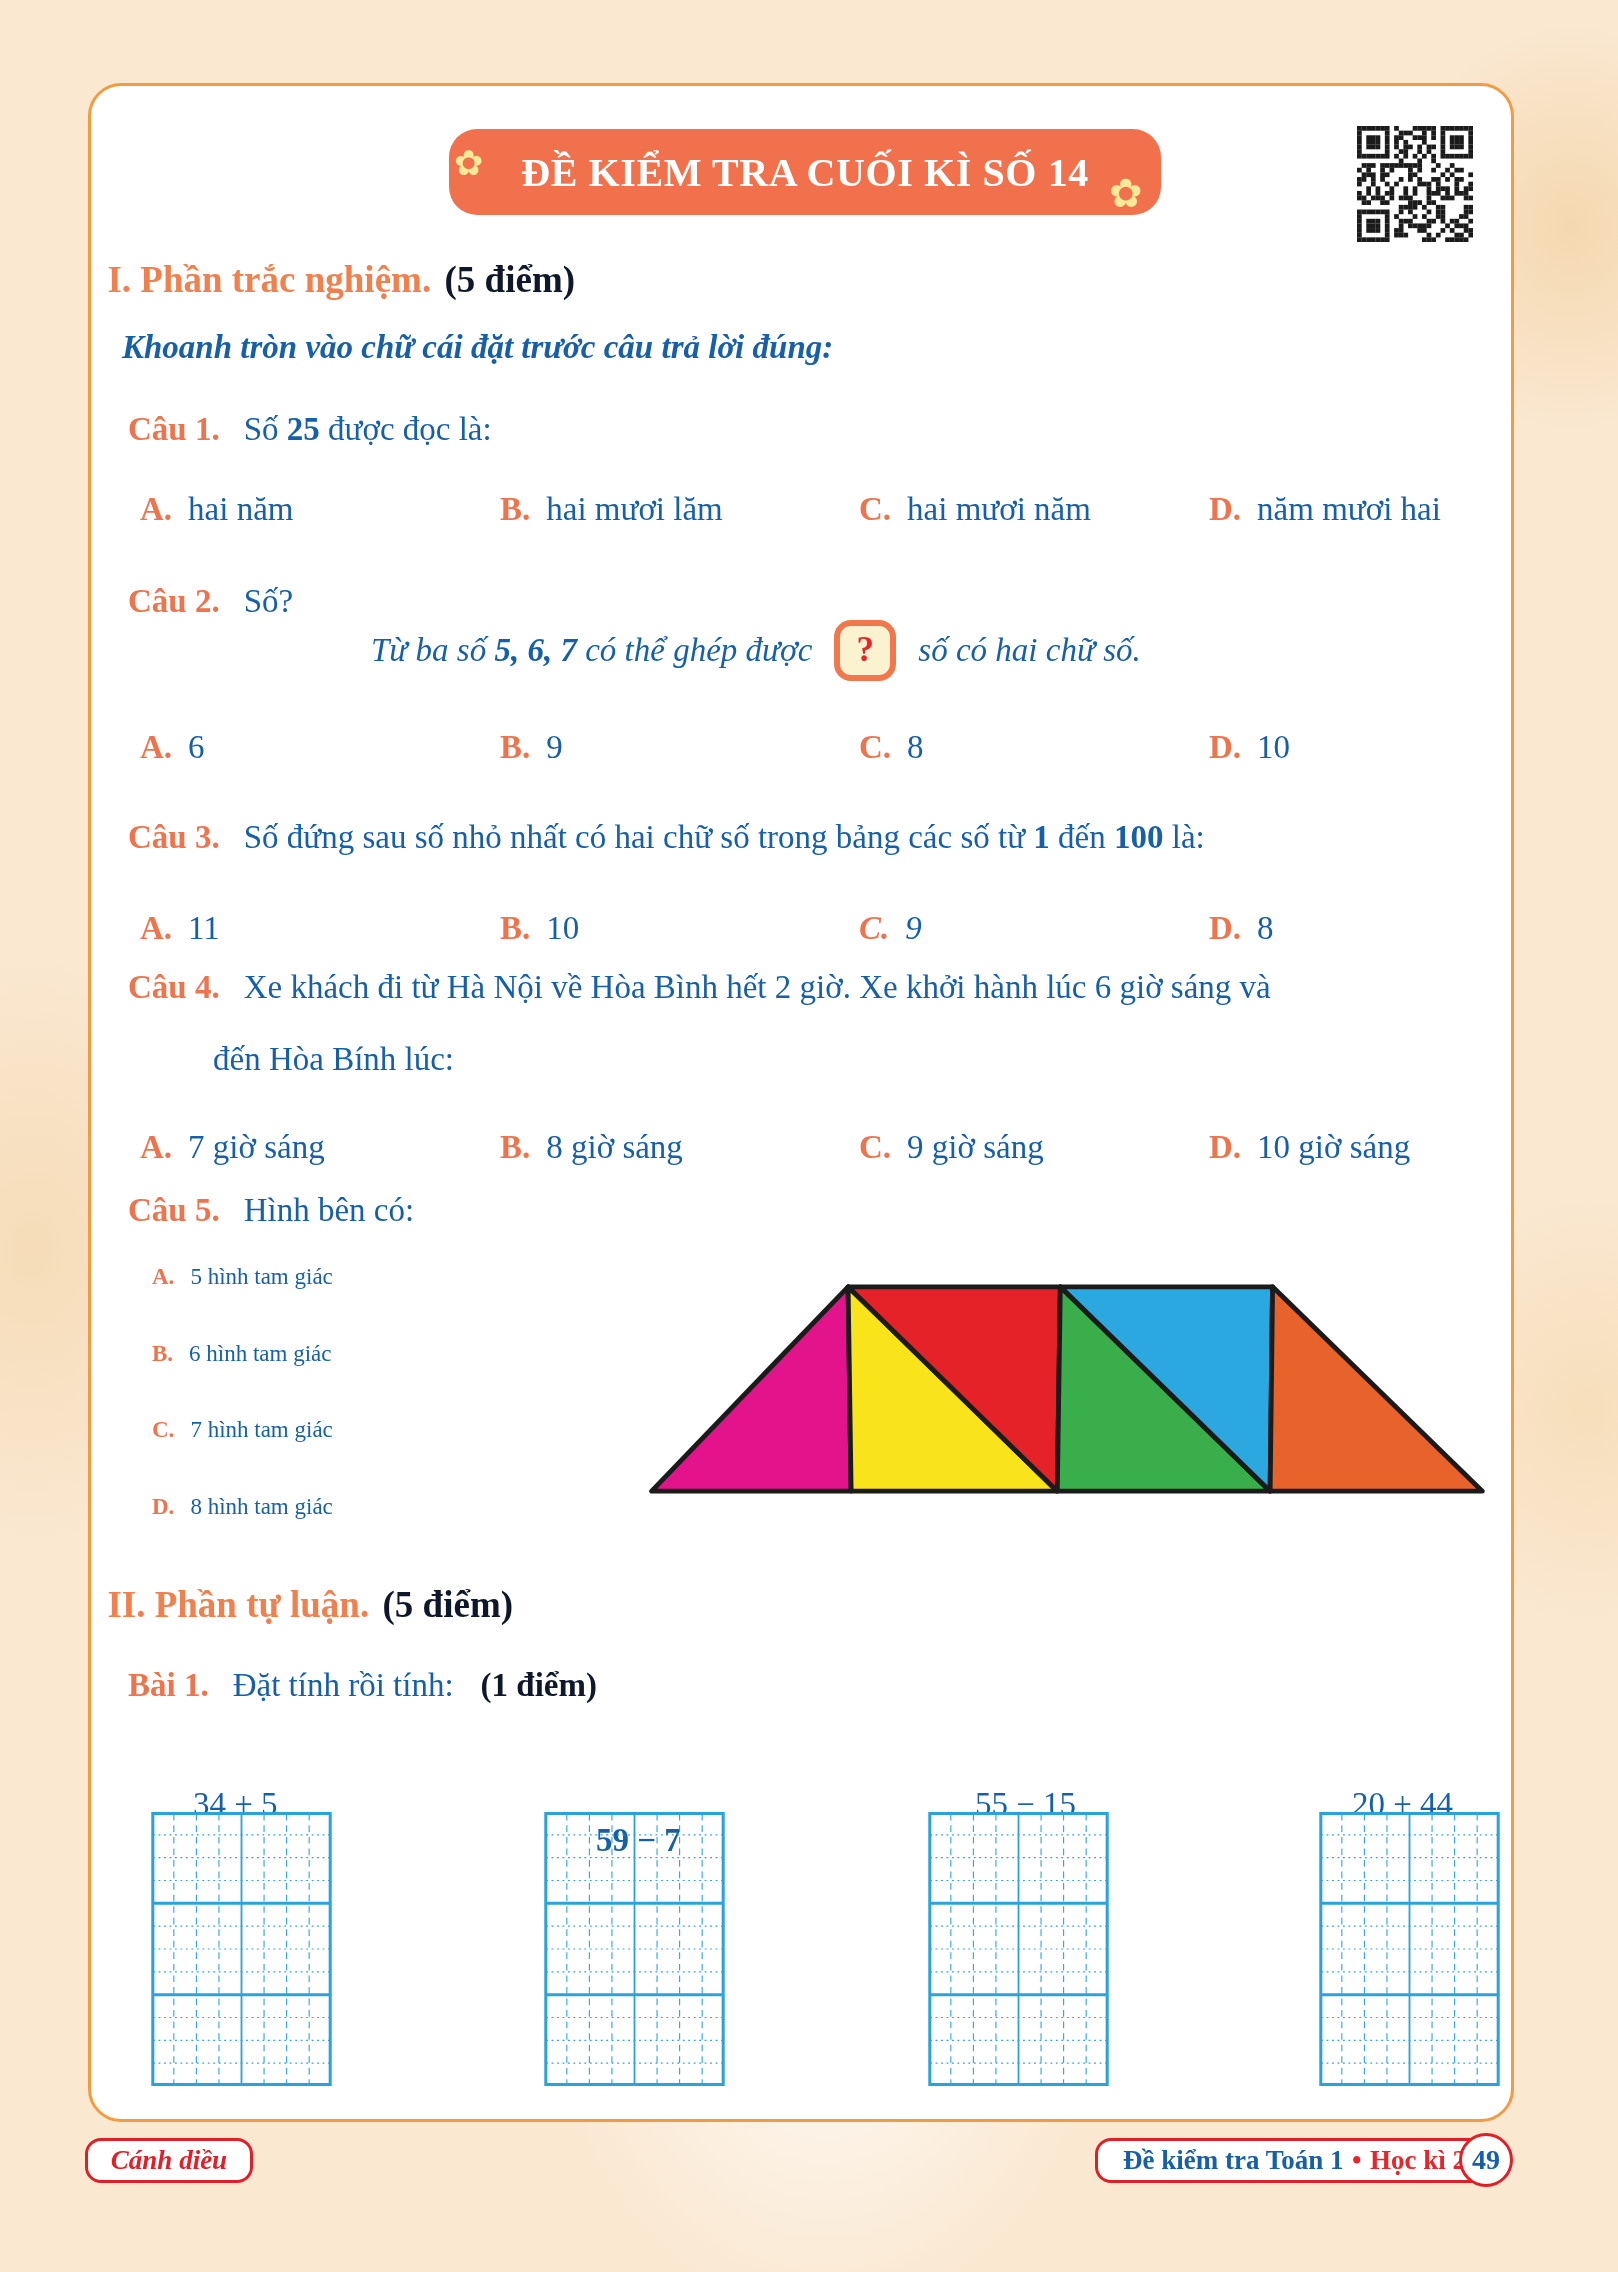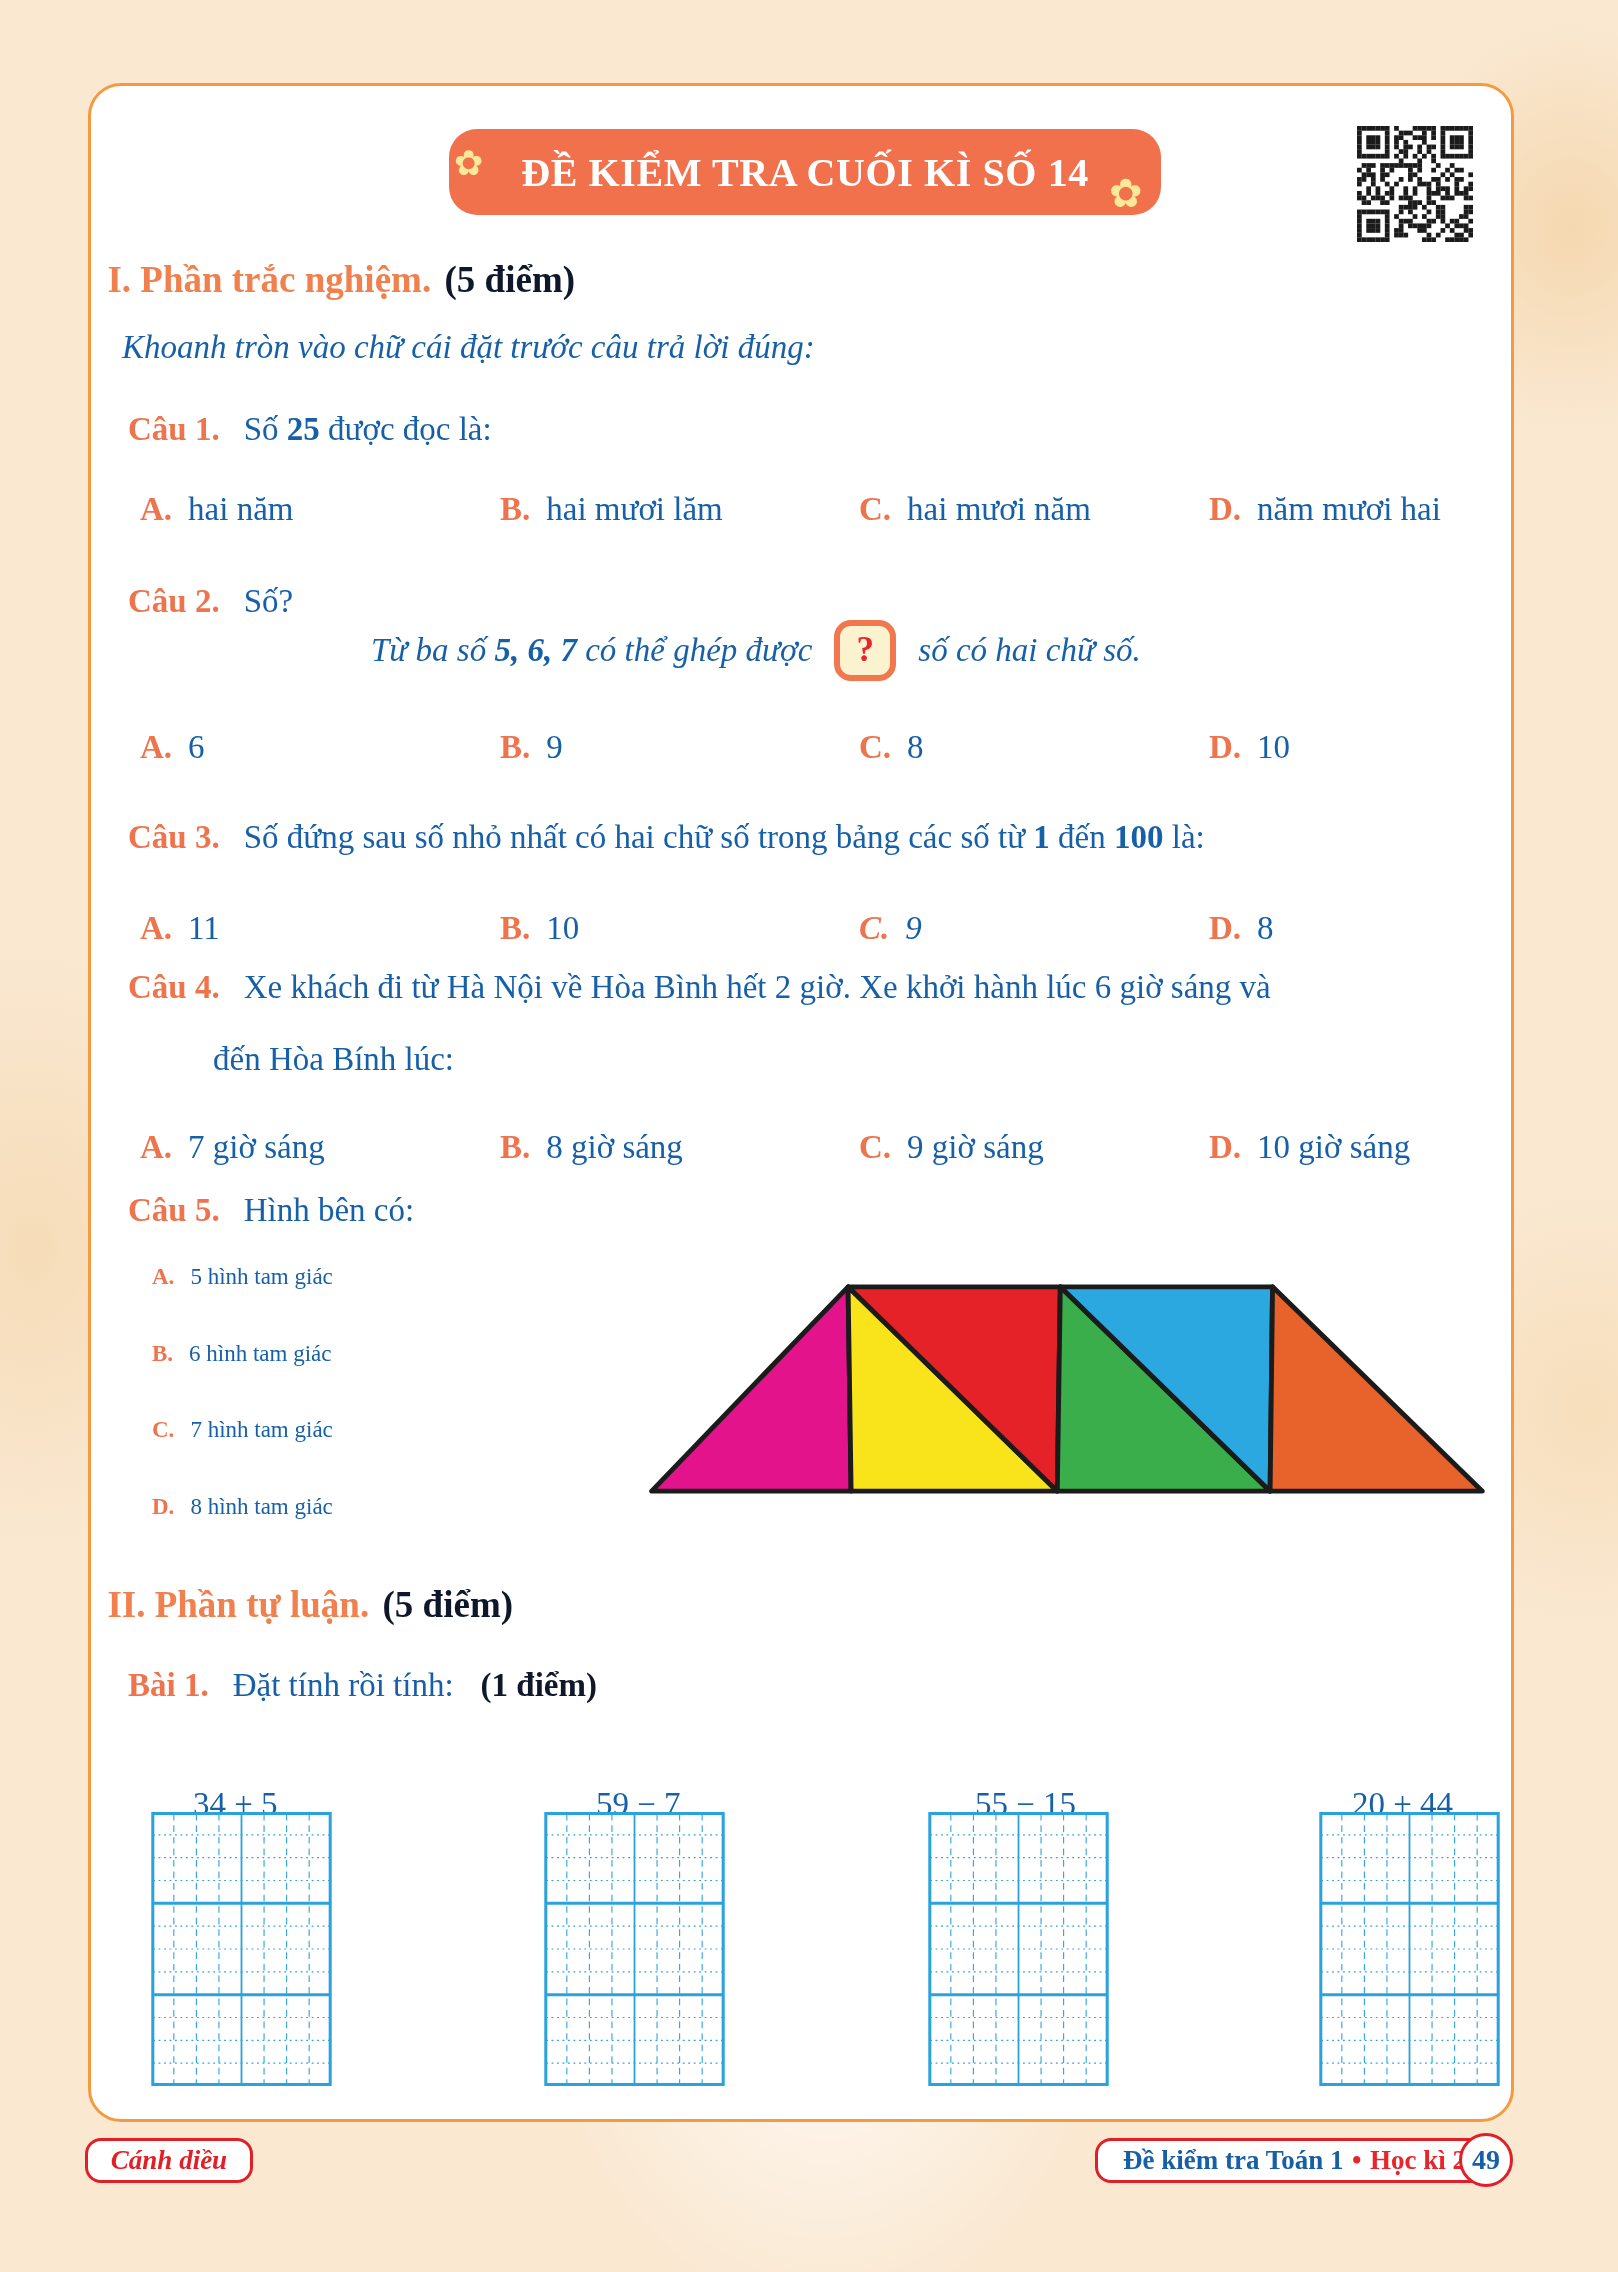--- a/index.html
+++ b/index.html
@@ -396,21 +396,21 @@
         <rect x="144.40" y="182.40" width="7.75" height="7.75" fill="#1b1b1b"></rect>
         <rect x="152.00" y="182.40" width="7.75" height="7.75" fill="#1b1b1b"></rect>
         <rect x="159.60" y="182.40" width="7.75" height="7.75" fill="#1b1b1b"></rect>
         <rect x="167.20" y="182.40" width="7.75" height="7.75" fill="#1b1b1b"></rect>
         <rect x="174.80" y="182.40" width="7.75" height="7.75" fill="#1b1b1b"></rect>
       </svg>
 
     <div class="t shead" style="left:16.4px;top:172px;">
       <span>I. Phần trắc nghiệm.</span><span class="pts">(5 điểm)</span>
     </div>
-    <div class="t it" style="left:31px;top:243px;">Khoanh tròn vào chữ cái đặt trước câu trả lời đúng:</div>
+    <div class="t it" style="left:31px;top:243px;font-weight:bold;">Khoanh tròn vào chữ cái đặt trước câu trả lời đúng:</div>
 
     <div class="t" style="left:37px;top:325px;">
       <span class="lab">Câu 1.</span><span><span>Số </span><b>25</b><span> được đọc là:</span></span>
     </div>
     <div class="opt-row" style="top:405px;">
         <span class="opt" style="left: 49px;"><b class="letter">A.</b><span class="otext">hai năm</span></span>
         <span class="opt" style="left: 409px;"><b class="letter">B.</b><span class="otext">hai mươi lăm</span></span>
         <span class="opt" style="left: 768px;"><b class="letter">C.</b><span class="otext">hai mươi năm</span></span>
         <span class="opt" style="left: 1118px;"><b class="letter">D.</b><span class="otext">năm mươi hai</span></span>
       </div>
@@ -470,21 +470,21 @@
 
     <div class="t shead" style="left:16.4px;top:1497px;">
       <span>II. Phần tự luận.</span><span class="pts">(5 điểm)</span>
     </div>
     <div class="t" style="left:37px;top:1581px;">
       <span class="lab">Bài 1.</span><span>Đặt tính rồi tính:</span><span class="pts" style="margin-left:27px;">(1 điểm)</span>
     </div>
 
     <div>
         <span class="prob" style="left: 102px; top: 1662px;">34 + 5</span>
-        <span class="prob" style="left: 505px; top: 1662px;">59 − 7</span>
+        <span class="prob" style="left: 505px; top: 1698px; font-weight: bold;">59 − 7</span>
         <span class="prob" style="left: 884px; top: 1662px;">55 − 15</span>
         <span class="prob" style="left: 1261px; top: 1662px;">20 + 44</span>
       </div>
     <svg class="grid" style="left:60px;" width="181" height="274" viewBox="0 0 297 451">
         <line x1="37.125" y1="3" x2="37.125" y2="448" stroke="#2AA3DC" stroke-width="1.8" stroke-dasharray="11 8"></line>
         <line x1="74.25" y1="3" x2="74.25" y2="448" stroke="#2AA3DC" stroke-width="1.8" stroke-dasharray="11 8"></line>
         <line x1="111.375" y1="3" x2="111.375" y2="448" stroke="#2AA3DC" stroke-width="1.8" stroke-dasharray="11 8"></line>
         <line x1="148.5" y1="3" x2="148.5" y2="448" stroke="#2AA3DC" stroke-width="3"></line>
         <line x1="185.625" y1="3" x2="185.625" y2="448" stroke="#2AA3DC" stroke-width="1.8" stroke-dasharray="11 8"></line>
         <line x1="222.75" y1="3" x2="222.75" y2="448" stroke="#2AA3DC" stroke-width="1.8" stroke-dasharray="11 8"></line>

